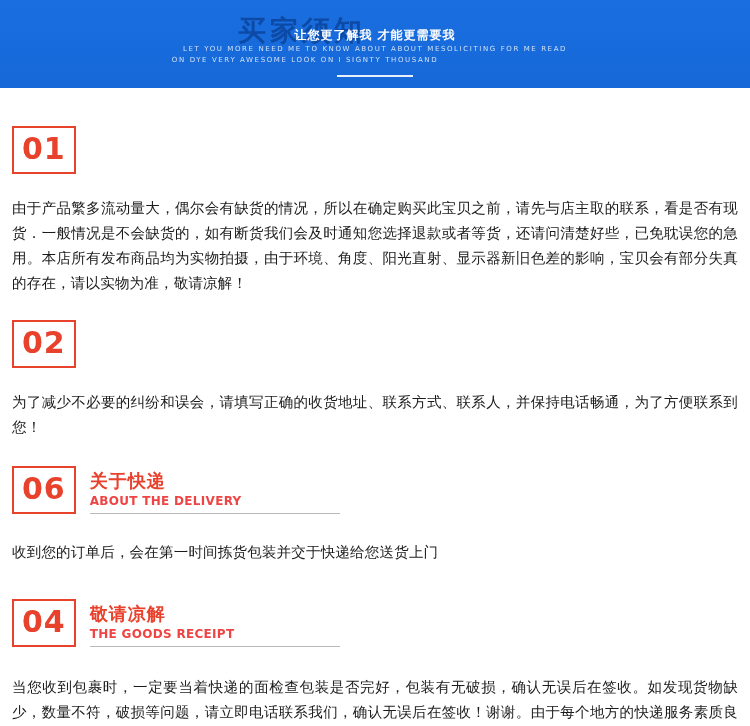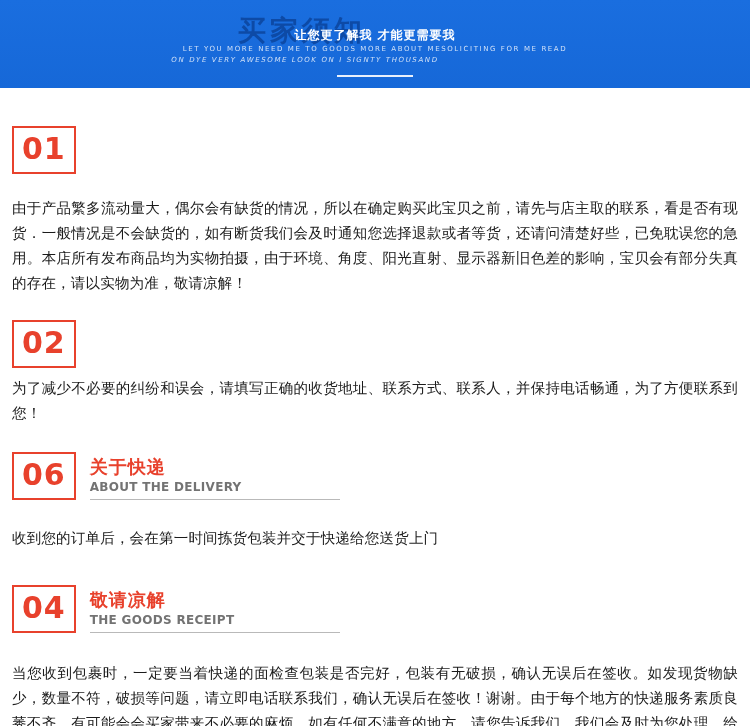--- a/index.html
+++ b/index.html
@@ -63,21 +63,20 @@
   .banner-sub3 {
     position: absolute;
     top: 55px;
     left: 0;
     width: 610px;
     text-align: center;
     color: #cfe0f8;
     font-size: 7px;
     letter-spacing: 1.6px;
     line-height: 11px;
-    font-style: italic;
   }
   .banner-rule {
     position: absolute;
     top: 75px;
     left: 50%;
     margin-left: -38px;
     width: 76px;
     height: 2px;
     background: #ffffff;
     opacity: 0.9;
@@ -117,21 +116,21 @@
     flex: 1;
   }
   .sec-head-cn {
     color: #e8412c;
     font-size: 18px;
     font-weight: bold;
     line-height: 24px;
     letter-spacing: 1px;
   }
   .sec-head-en {
-    color: #737373;
+    color: #ef4444;
     font-size: 12px;
     font-weight: bold;
     line-height: 16px;
     letter-spacing: 0.3px;
   }
   .sec-head-rule {
     margin-top: 4px;
     width: 250px;
     height: 1px;
     background: #b9b9b9;
@@ -142,35 +141,35 @@
     font-size: 14.5px;
     line-height: 25px;
     text-align: justify;
     letter-spacing: 0.2px;
   }
 
   .s1 { padding-top: 38px; }
   .s1 .body-text { margin-top: 22px; }
 
   .s2 { padding-top: 24px; }
-  .s2 .body-text { margin-top: 8px; }
+  .s2 .body-text { margin-top: 22px; }
 
   .s3 { padding-top: 26px; }
   .s3 .body-text { margin-top: 26px; }
 
   .s4 { padding-top: 34px; }
   .s4 .body-text { margin-top: 28px; }
 </style>
 </head>
 <body>
 
 <div class="banner">
   <div class="banner-title">买家须知</div>
   <div class="banner-sub1">让您更了解我 才能更需要我</div>
-  <div class="banner-sub2">LET YOU MORE NEED ME TO GOODS MORE ABOUT MESOLICITING FOR ME READ</div>
+  <div class="banner-sub2">LET YOU MORE NEED ME TO KNOW ABOUT ABOUT MESOLICITING FOR ME READ</div>
   <div class="banner-sub3">ON DYE VERY AWESOME LOOK ON I SIGNTY THOUSAND</div>
   <div class="banner-rule"></div>
 </div>
 
 <div class="content">
 
   <div class="section s1">
     <div class="sec-head">
       <span class="num-box">01</span>
     </div>

